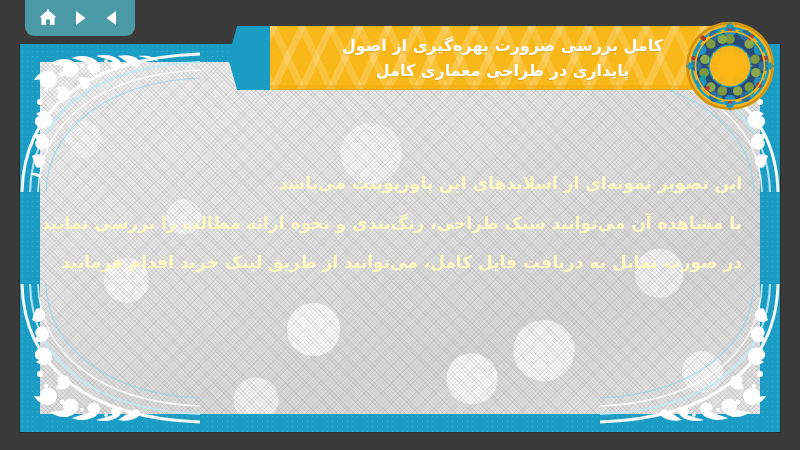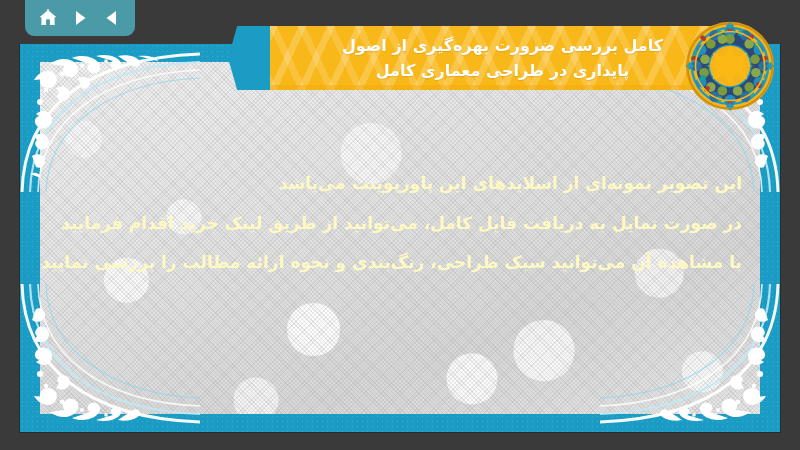--- a/index.html
+++ b/index.html
@@ -247,22 +247,22 @@
         <path d="M16,70 c8,-6 16,-2 16,6 0,6 -6,10 -12,8 -5,-2 -7,-8 -3,-11 3,-2 7,-1 7,2"></path>
         <path d="M14,92 c7,-5 15,-1 15,6 0,5 -5,9 -10,7 -4,-2 -5,-7 -2,-9"></path>
         <path d="M12,112 c6,-4 13,-1 13,5 0,5 -5,8 -9,6"></path>
         <path d="M36,44 c7,-4 14,0 14,6 0,5 -5,8 -10,6 -3,-1 -4,-5 -1,-7"></path>
       </g>
     </svg>
   </div>
 
   <div class="body-text">
     <p>این تصویر نمونه‌ای از اسلایدهای این پاورپوینت می‌باشد</p>
+    <p>با مشاهده آن می‌توانید سبک طراحی، رنگ‌بندی و نحوه ارائه مطالب را بررسی نمایید</p>
     <p>در صورت تمایل به دریافت فایل کامل، می‌توانید از طریق لینک خرید اقدام فرمایید</p>
-    <p>با مشاهده آن می‌توانید سبک طراحی، رنگ‌بندی و نحوه ارائه مطالب را بررسی نمایید</p>
   </div>
 
   <div class="topbar"></div>
 
   <div class="nav-panel">
     <div class="nav-btn">
       <svg width="18" height="18" viewBox="0 0 18 18" xmlns="http://www.w3.org/2000/svg">
         <path d="M13,2 L13,16 L3.5,9 Z" fill="#ffffff"></path>
       </svg>
     </div>

